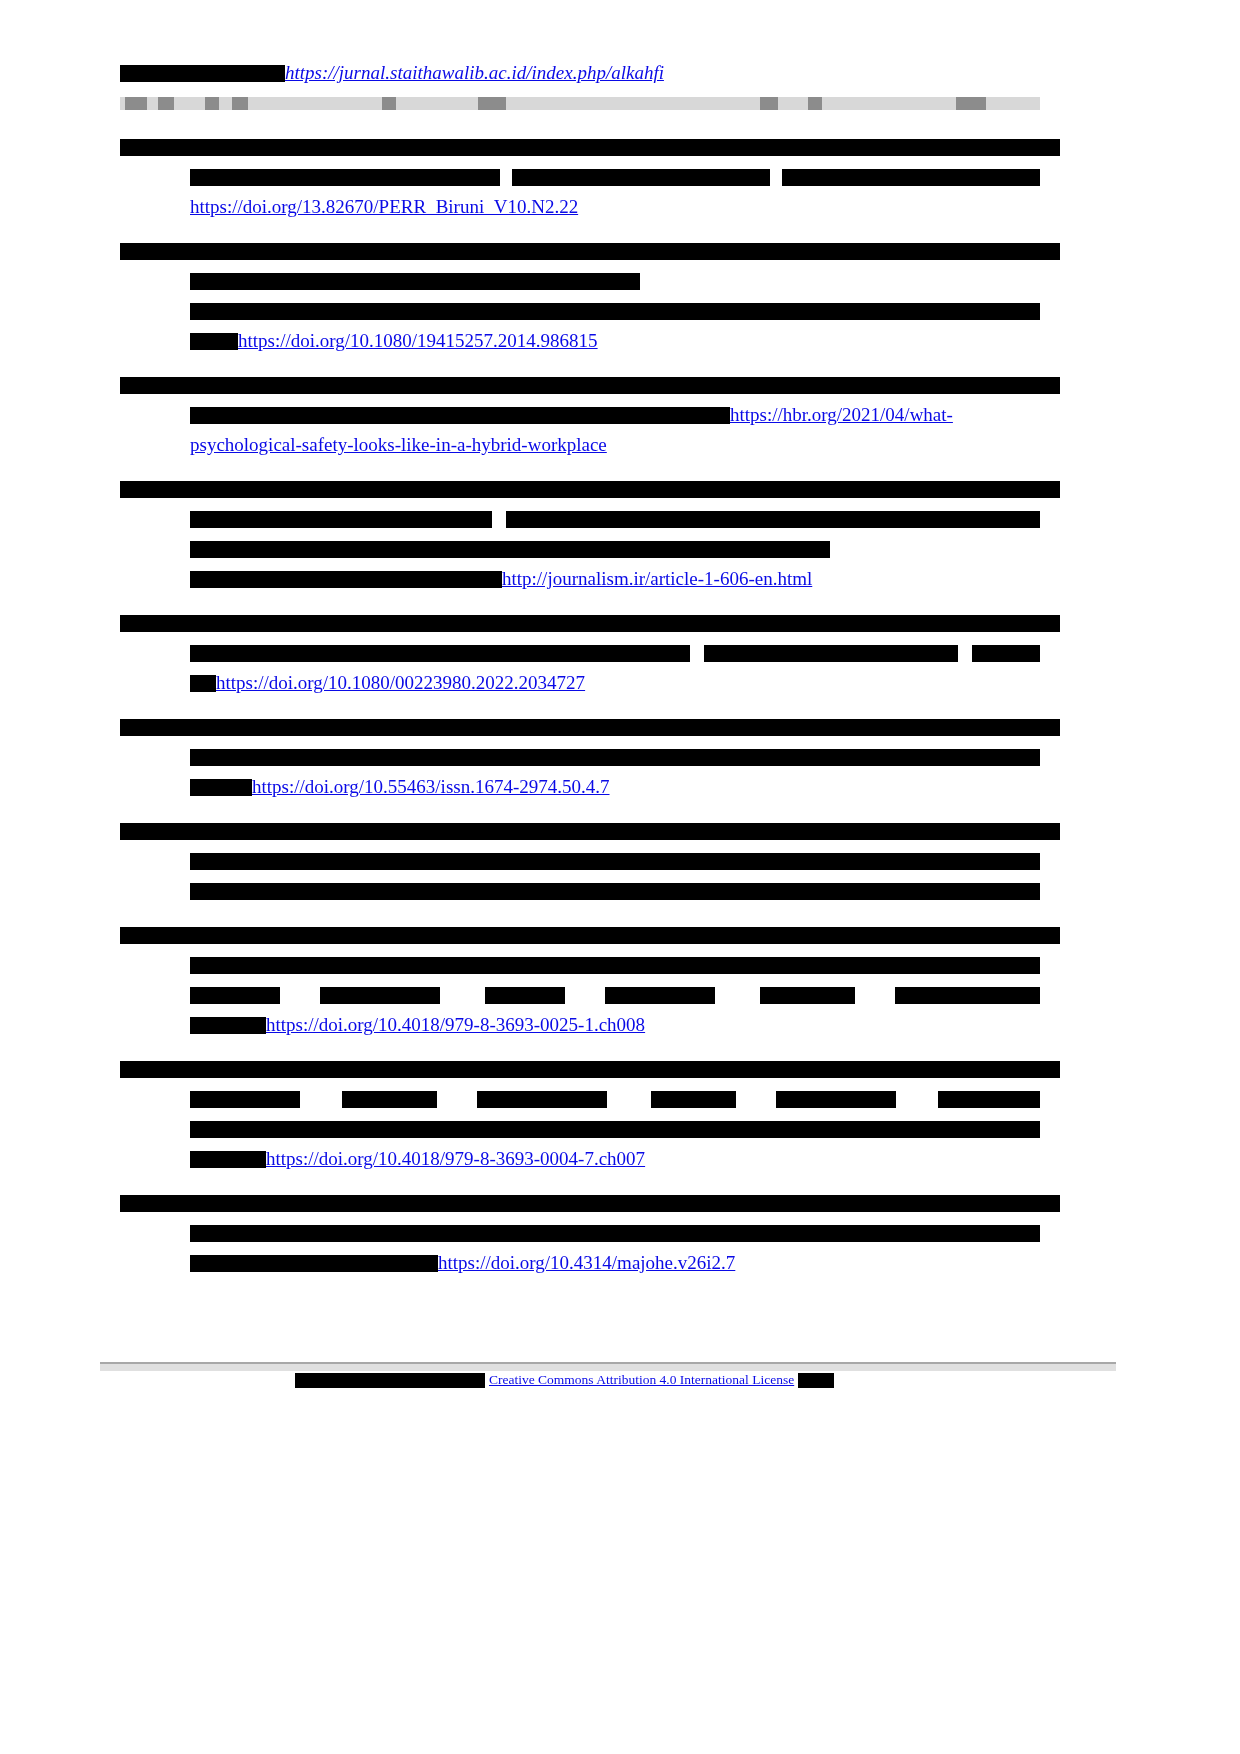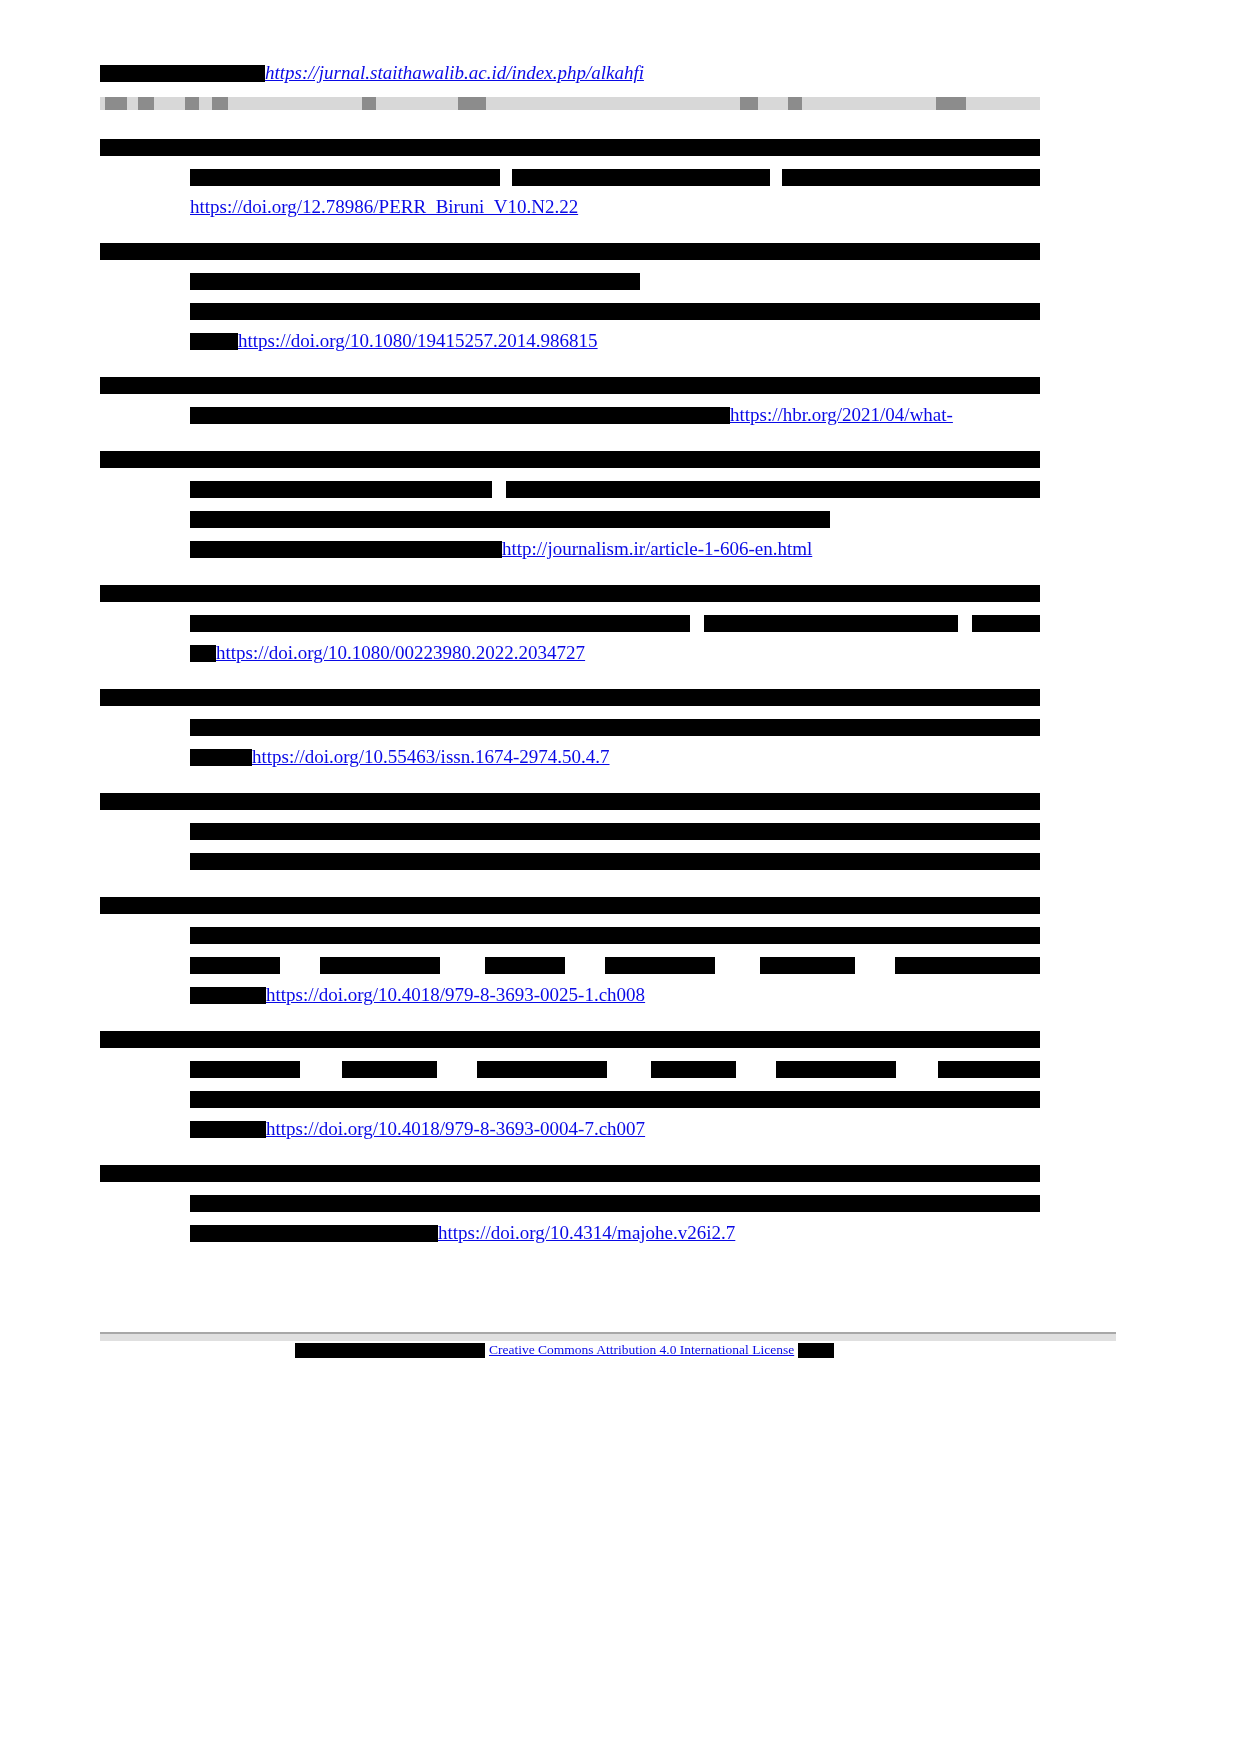--- a/index.html
+++ b/index.html
@@ -3,21 +3,21 @@
 <meta charset="utf-8">
 <style>
   html,body{margin:0;padding:0;background:#888;}
   .page{
     width:1240px;height:1754px;background:#ffffff;margin:0 auto;
     box-sizing:border-box;padding:58px 100px 0 100px;position:relative;
     font-family:"Liberation Serif",serif;overflow:hidden;
   }
   .refs{width:940px;}
   .entry{margin-bottom:14px;}
-  .line{height:30px;display:flex;align-items:center;}
+  .line{height:30px;display:flex;align-items:center;margin-left:20px;}
   .line.indent{margin-left:90px;}
   .bar{display:inline-block;height:17px;background:#000000;flex:0 0 auto;}
   .gapseg{display:inline-block;height:17px;flex:0 0 auto;}
   .reflink{
     font-family:"Liberation Serif",serif;font-size:19px;color:#0a0ae6;
     text-decoration:underline;white-space:nowrap;flex:0 0 auto;line-height:22px;
   }
   .reflink.it{font-style:italic;}
   .grayline{position:relative;display:inline-block;height:13px;background:#d8d8d8;}
   .grayline i{position:absolute;top:0;height:13px;background:#8c8c8c;}
@@ -77,21 +77,21 @@
           <span class="bar" style="width: 940px;"></span>
         </div>
         <div class="line indent">
           <span class="bar" style="width: 310px;"></span>
           <span class="gapseg" style="width: 12px;"></span>
           <span class="bar" style="width: 258px;"></span>
           <span class="gapseg" style="width: 12px;"></span>
           <span class="bar" style="width: 258px;"></span>
         </div>
         <div class="line indent">
-          <a class="reflink" href="#">https://doi.org/12.78986/PERR_Biruni_V10.N2.22</a>
+          <a class="reflink" href="#">https://doi.org/13.82670/PERR_Biruni_V10.N2.22</a>
         </div>
       </div>
       <div class="entry">
         <div class="line">
           <span class="bar" style="width: 940px;"></span>
         </div>
         <div class="line indent">
           <span class="bar" style="width: 450px;"></span>
         </div>
         <div class="line indent">
@@ -102,20 +102,23 @@
           <a class="reflink" href="#">https://doi.org/10.1080/19415257.2014.986815</a>
         </div>
       </div>
       <div class="entry">
         <div class="line">
           <span class="bar" style="width: 940px;"></span>
         </div>
         <div class="line indent">
           <span class="bar" style="width: 540px;"></span>
           <a class="reflink" href="#">https://hbr.org/2021/04/what-</a>
+        </div>
+        <div class="line indent">
+          <a class="reflink" href="#">psychological-safety-looks-like-in-a-hybrid-workplace</a>
         </div>
       </div>
       <div class="entry">
         <div class="line">
           <span class="bar" style="width: 940px;"></span>
         </div>
         <div class="line indent">
           <span class="bar" style="width: 302px;"></span>
           <span class="gapseg" style="width: 14px;"></span>
           <span class="bar" style="width: 534px;"></span>

